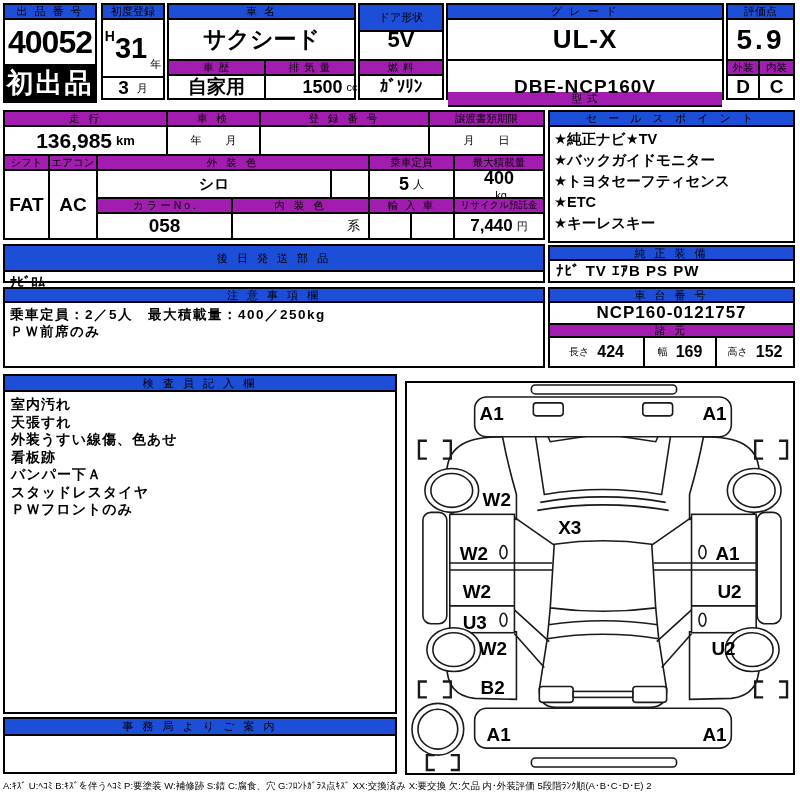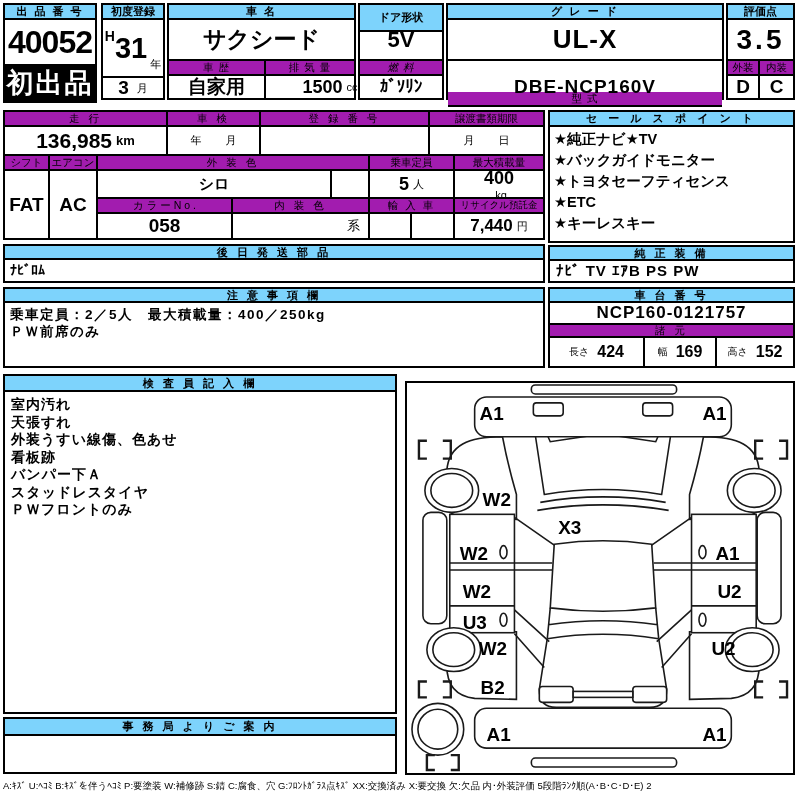--- a/index.html
+++ b/index.html
@@ -1,20 +1,20 @@
 <!DOCTYPE html>
 <html><head>
 <meta charset="utf-8">
 <style>
   html,body{margin:0;padding:0;background:#fff;}
   .sheet{position:relative;width:800px;height:800px;background:#fff;
          font-family:"Liberation Sans","DejaVu Sans",sans-serif;color:#000;overflow:hidden;}
   .box{position:absolute;border:2px solid #000;background:#fff;box-sizing:border-box;}
-  .hdr{background:#7dd3fc;text-align:center;font-size:11px;letter-spacing:2px;
-       display:flex;align-items:center;justify-content:center;border-bottom:2px solid #000;box-sizing:border-box;font-weight:bold;}
+  .hdr{background:#1d4ed8;text-align:center;font-size:11px;letter-spacing:2px;
+       display:flex;align-items:center;justify-content:center;border-bottom:2px solid #000;box-sizing:border-box;}
   .cell{position:absolute;box-sizing:border-box;display:flex;align-items:center;justify-content:center;}
   .ghdr{background:#a21caf;font-size:10.5px;letter-spacing:1px;}
   .br{border-right:2px solid #000;}
   .bb{border-bottom:2px solid #000;}
   .unit{font-size:11px;font-weight:normal;margin-left:4px;}
   .listline{font-weight:bold;font-size:14.5px;line-height:21px;white-space:nowrap;}
   .notesline{font-weight:bold;font-size:13.5px;line-height:17px;letter-spacing:1.5px;white-space:nowrap;}
   .insline{font-weight:bold;font-size:14px;line-height:17.5px;letter-spacing:1px;white-space:nowrap;}
   svg text{font-family:"Liberation Sans","DejaVu Sans",sans-serif;font-weight:bold;font-size:19px;}
 </style>
@@ -50,34 +50,34 @@
     <div class="cell br" style="left:0;top:71px;width:97px;height:22px;font-size:19px;font-weight:bold;">自家用</div>
     <div class="cell" style="left:97px;top:71px;width:88px;height:22px;margin-left:20px;">
       <span style="font-size:18px;font-weight:bold;">1500</span>
       <span class="unit">cc</span>
     </div>
   </div>
 
   <div class="box" style="left:358px;top:3px;width:86px;height:97px;">
     <div class="hdr" style="height:27px;letter-spacing:0;">ドア形状</div>
     <div class="cell bb" style="left:0;top:15px;width:82px;height:41px;font-size:22px;font-weight:bold;">5V</div>
-    <div class="cell ghdr bb" style="left:0;top:56px;width:82px;height:15px;font-style:italic;">燃 料</div>
+    <div class="cell ghdr bb" style="left:0;top:56px;width:82px;height:15px;">燃 料</div>
     <div class="cell" style="left:0;top:71px;width:82px;height:22px;font-size:17px;font-weight:bold;">ｶﾞｿﾘﾝ</div>
   </div>
 
   <div class="box" style="left:446px;top:3px;width:278px;height:97px;">
     <div class="hdr" style="height:15px;">グ レ ー ド</div>
     <div class="cell bb" style="left:0;top:15px;width:274px;height:41px;font-size:26px;font-weight:bold;letter-spacing:1px;">UL-X</div>
     <div class="cell ghdr bb" style="left:0;top:56px;width:274px;height:15px;margin-top:31px;">型 式</div>
     <div class="cell" style="left:0;top:71px;width:274px;height:22px;font-size:19px;font-weight:bold;letter-spacing:1px;">DBE-NCP160V</div>
   </div>
 
   <div class="box" style="left:726px;top:3px;width:69px;height:97px;">
     <div class="hdr" style="height:15px;letter-spacing:0;">評価点</div>
-    <div class="cell bb" style="left:0;top:15px;width:65px;height:41px;font-size:28px;font-weight:bold;letter-spacing:3px;">3.5</div>
+    <div class="cell bb" style="left:0;top:15px;width:65px;height:41px;font-size:28px;font-weight:bold;letter-spacing:3px;">5.9</div>
     <div class="cell ghdr bb br" style="left:0;top:56px;width:32px;height:15px;letter-spacing:0;">外装</div>
     <div class="cell ghdr bb" style="left:32px;top:56px;width:33px;height:15px;letter-spacing:0;">内装</div>
     <div class="cell br" style="left:0;top:71px;width:32px;height:22px;font-size:19px;font-weight:bold;">D</div>
     <div class="cell" style="left:32px;top:71px;width:33px;height:22px;font-size:19px;font-weight:bold;">C</div>
   </div>
 
   <div class="box" style="left:3px;top:110px;width:542px;height:130px;">
 
     <div class="cell ghdr bb br" style="left:0;top:0;width:163px;height:15px;letter-spacing:3px;">走 行</div>
     <div class="cell ghdr bb br" style="left:163px;top:0;width:93px;height:15px;letter-spacing:3px;">車 検</div>
@@ -143,21 +143,21 @@
       <div class="listline">★キーレスキー</div>
     </div>
   </div>
 
   <div class="box" style="left:548px;top:245px;width:247px;height:38px;">
     <div class="hdr" style="height:14px;letter-spacing:3px;">純 正 装 備</div>
     <div style="padding:1px 6px;font-size:15px;font-weight:bold;letter-spacing:1px;">ﾅﾋﾞ TV ｴｱB PS PW</div>
   </div>
 
   <div class="box" style="left:3px;top:244px;width:542px;height:39px;">
-    <div class="hdr" style="height:14px;letter-spacing:3px;">後 日 発 送 部 品</div>
+    <div class="hdr" style="height:26px;letter-spacing:3px;">後 日 発 送 部 品</div>
     <div style="padding:2px 5px;font-size:14px;font-weight:bold;">ﾅﾋﾞﾛﾑ</div>
   </div>
 
   <div class="box" style="left:3px;top:287px;width:542px;height:81px;">
     <div class="hdr" style="height:14px;letter-spacing:3px;">注 意 事 項 欄</div>
     <div style="padding:3px 5px;">
       <div class="notesline">乗車定員：2／5人　最大積載量：400／250kg</div>
       <div class="notesline">ＰＷ前席のみ</div>
     </div>
   </div>

